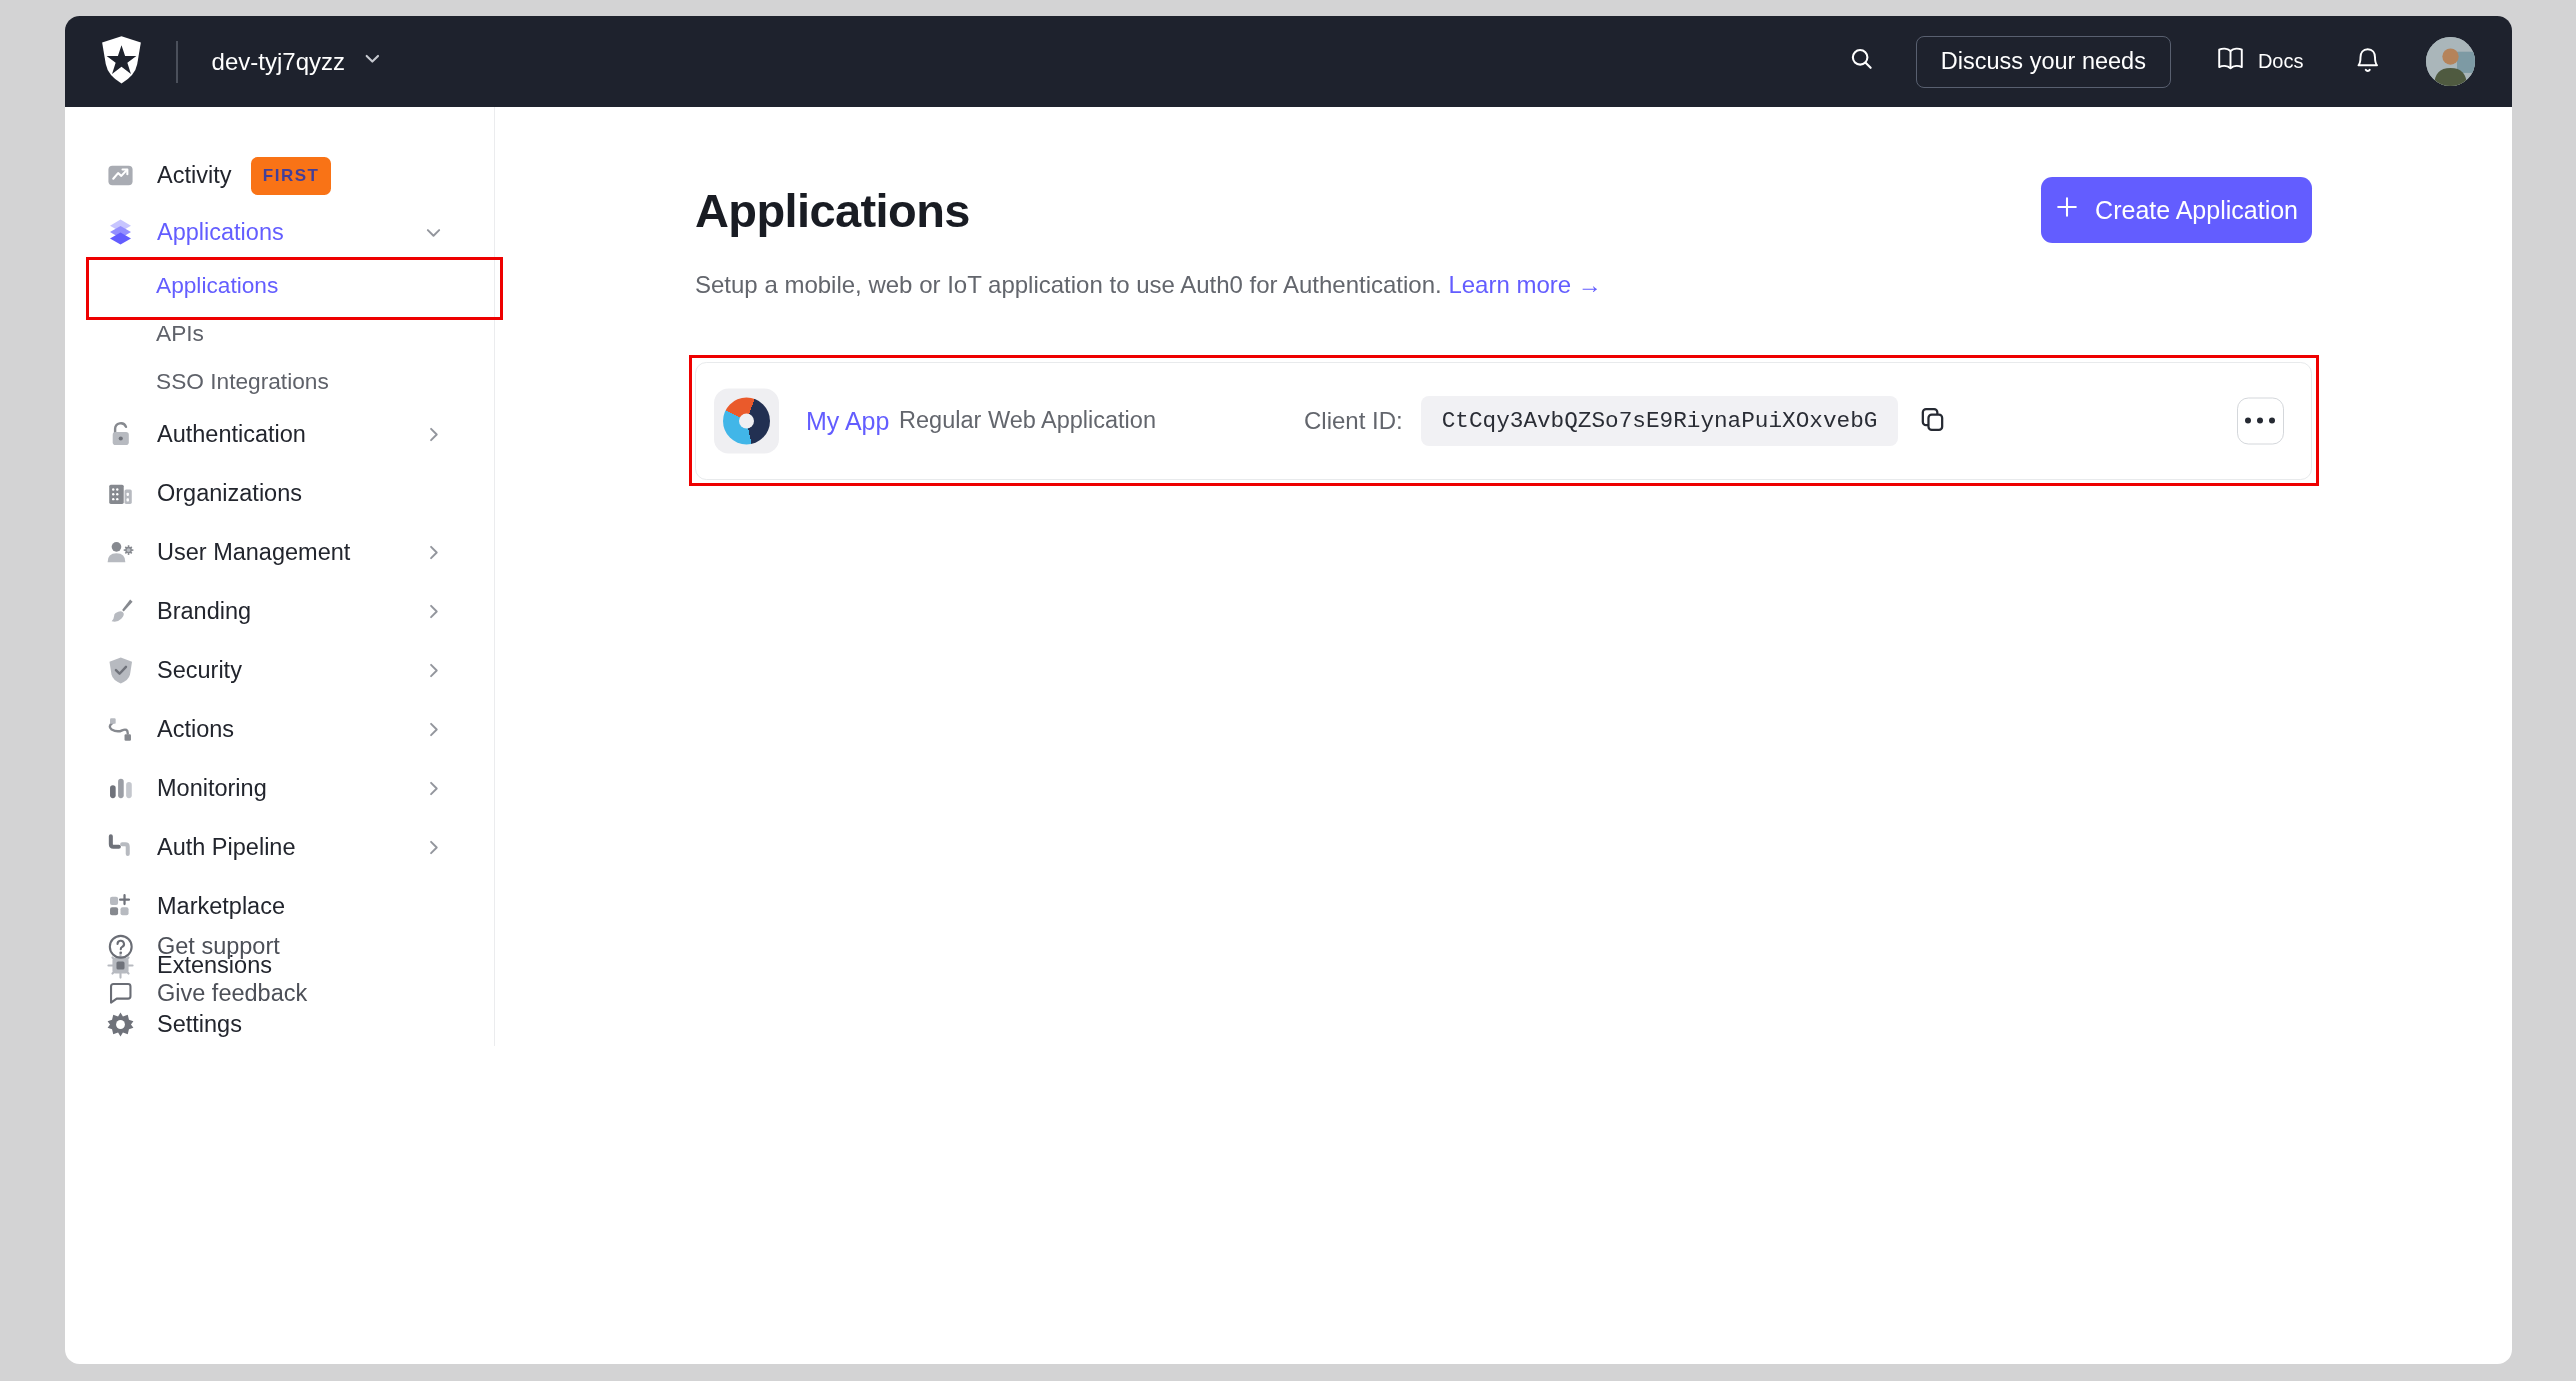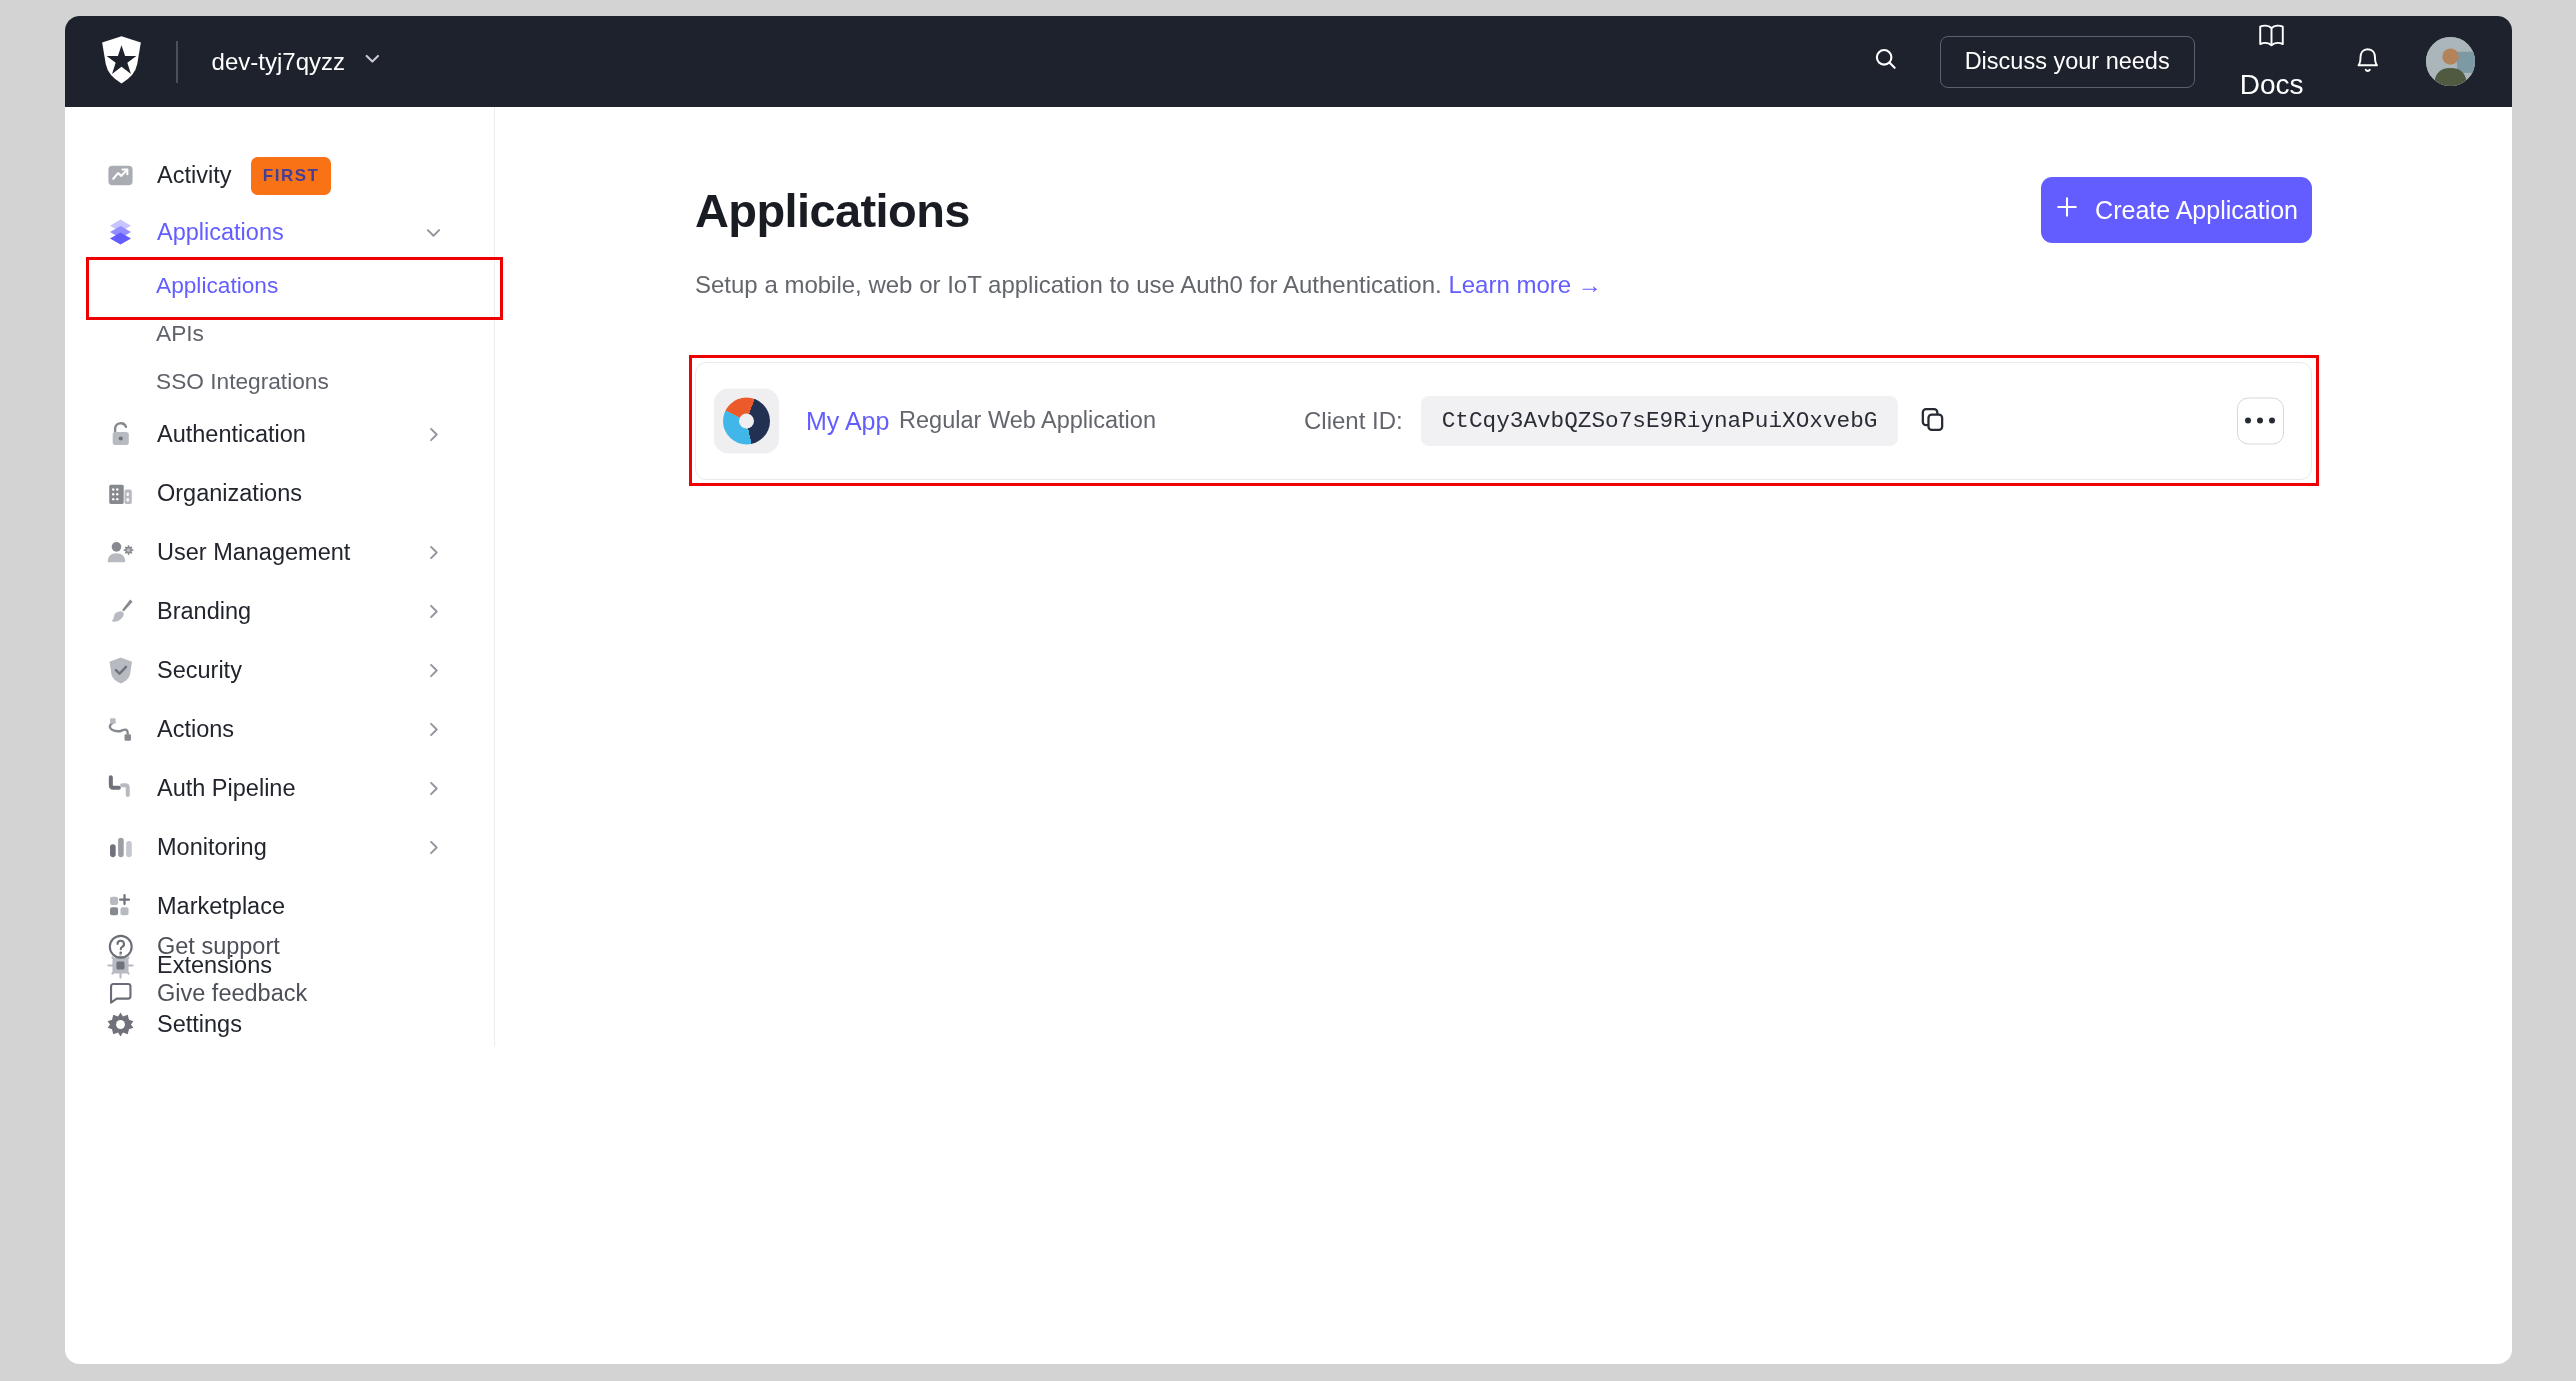--- a/index.html
+++ b/index.html
@@ -32,21 +32,21 @@
   }
   .tb-right { display:flex; align-items:center; }
   .tb-icon-btn { background:none; border:none; cursor:pointer; display:flex; align-items:center; }
   .search-btn { margin-right:40px; }
   .discuss-btn {
     height:52px; padding:0 24px; margin-right:45px;
     background:transparent; border:1.6px solid #596070; border-radius:8px;
     color:#ffffff; font-size:23.5px; font-family:inherit; cursor:pointer;
     display:flex; align-items:center;
   }
-  .docs-btn { margin-right:50px; gap:13px; color:#fff; font-size:28px; font-family:inherit;flex-direction:column; }
+  .docs-btn { margin-right:50px; gap:13px; color:#fff; font-size:20px; font-family:inherit; }
   .bell-btn { margin-right:45px; }
   .avatar-btn { width:49px; height:49px; border-radius:50%; overflow:hidden; padding:0; border:none; background:#9fadb2; cursor:pointer; }
 
   
   .app-body { display:flex; height:939px; }
 
   
   .sidebar {
     width:430px; flex-shrink:0; position:relative;
     border-right:1.6px solid #ebecee; padding-top:40px;
@@ -341,42 +341,42 @@
           <span class="nav-label">Actions</span>
           <span class="chev">
             <svg width="21" height="21" viewBox="0 0 26 26" fill="none">
                 <path d="M10 6 L17 13 L10 20" stroke="#93969d" stroke-width="2.4" stroke-linecap="round" stroke-linejoin="round"></path>
               </svg>
           </span>
         </div>
 
         <div class="nav-row">
           <span class="nav-icon">
+            <svg width="29" height="29" viewBox="0 0 36 36">
+                <rect x="5" y="14" width="7" height="16" rx="3.5" fill="#6f727a"></rect>
+                <rect x="15" y="6" width="7" height="24" rx="3.5" fill="#9b9ea5"></rect>
+                <rect x="25" y="10" width="7" height="20" rx="3.5" fill="#c4c7cd"></rect>
+              </svg>
+          </span>
+          <span class="nav-label">Monitoring</span>
+          <span class="chev">
+            <svg width="21" height="21" viewBox="0 0 26 26" fill="none">
+                <path d="M10 6 L17 13 L10 20" stroke="#93969d" stroke-width="2.4" stroke-linecap="round" stroke-linejoin="round"></path>
+              </svg>
+          </span>
+        </div>
+
+        <div class="nav-row">
+          <span class="nav-icon">
             <svg width="29" height="29" viewBox="0 0 36 36" fill="none">
                 <path d="M6 4 L6 14 Q6 17 9 17 L16 17" stroke="#6f727a" stroke-width="5" stroke-linecap="round"></path>
                 <path d="M20 14 L24 14 Q27 14 27 17 L27 26" stroke="#b7bac0" stroke-width="5" stroke-linecap="round"></path>
               </svg>
           </span>
           <span class="nav-label">Auth Pipeline</span>
-          <span class="chev">
-            <svg width="21" height="21" viewBox="0 0 26 26" fill="none">
-                <path d="M10 6 L17 13 L10 20" stroke="#93969d" stroke-width="2.4" stroke-linecap="round" stroke-linejoin="round"></path>
-              </svg>
-          </span>
-        </div>
-
-        <div class="nav-row">
-          <span class="nav-icon">
-            <svg width="29" height="29" viewBox="0 0 36 36">
-                <rect x="5" y="14" width="7" height="16" rx="3.5" fill="#6f727a"></rect>
-                <rect x="15" y="6" width="7" height="24" rx="3.5" fill="#9b9ea5"></rect>
-                <rect x="25" y="10" width="7" height="20" rx="3.5" fill="#c4c7cd"></rect>
-              </svg>
-          </span>
-          <span class="nav-label">Monitoring</span>
           <span class="chev">
             <svg width="21" height="21" viewBox="0 0 26 26" fill="none">
                 <path d="M10 6 L17 13 L10 20" stroke="#93969d" stroke-width="2.4" stroke-linecap="round" stroke-linejoin="round"></path>
               </svg>
           </span>
         </div>
 
         <div class="nav-row">
           <span class="nav-icon">
             <svg width="29" height="29" viewBox="0 0 36 36">

